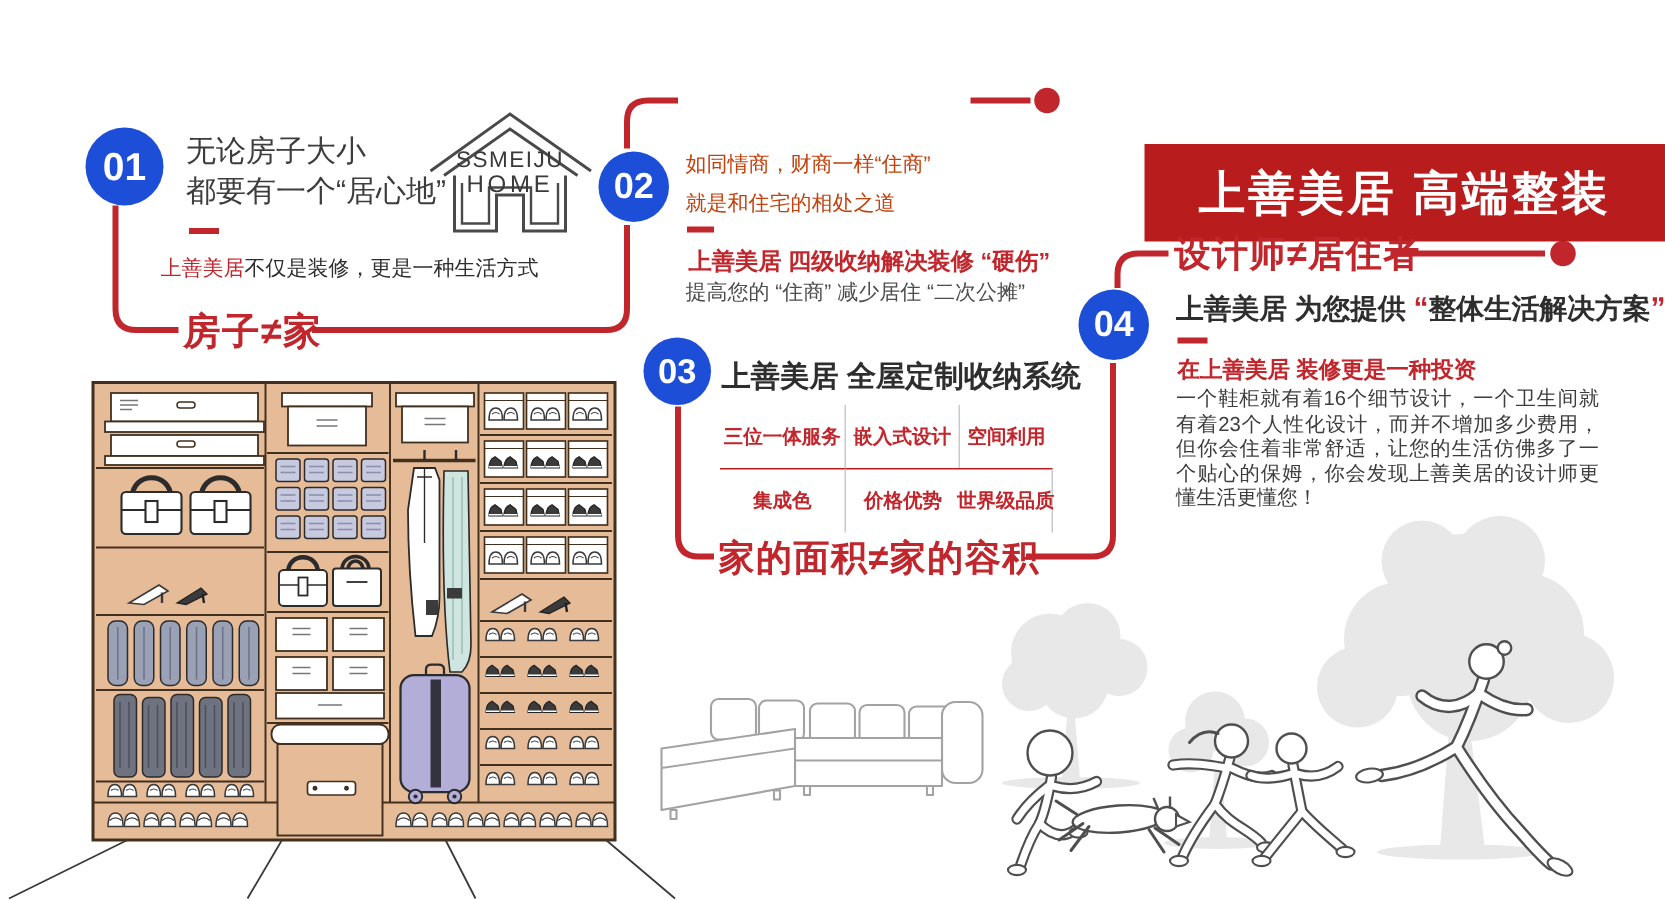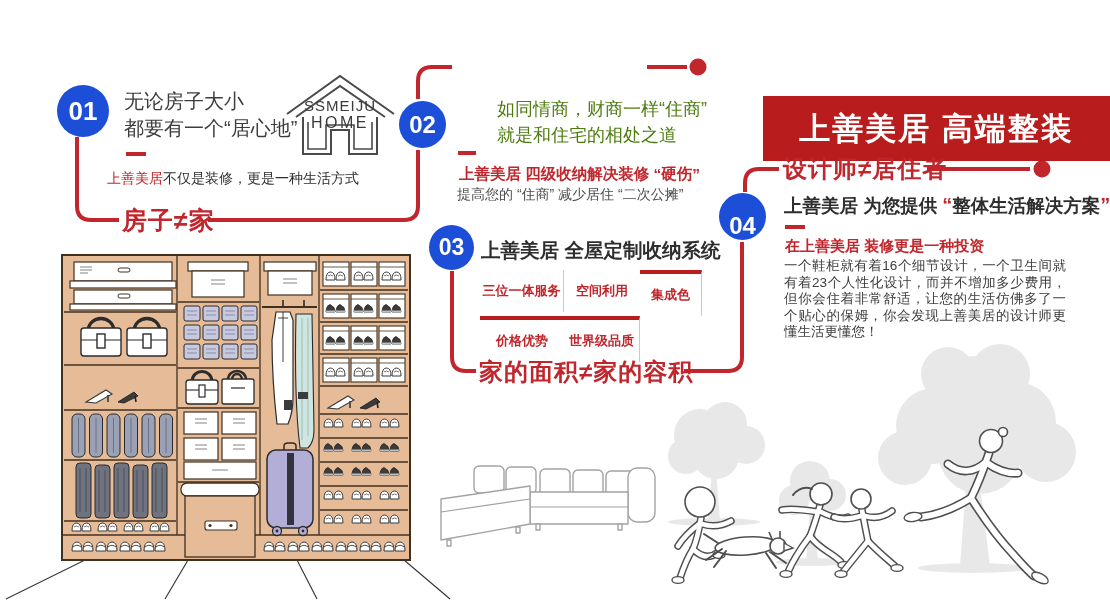--- a/index.html
+++ b/index.html
@@ -7,42 +7,42 @@
           font-family:"Liberation Sans","DejaVu Sans",sans-serif;}
   #art{position:absolute;left:0;top:0;z-index:1;}
   .ov{position:absolute;z-index:2;}
 
   
   .numcircle{background:#1d4ed8;color:#fff;border-radius:50%;display:flex;
              align-items:center;justify-content:center;font-weight:700;}
   #c01{left:57px;top:85px;width:52px;height:52px;font-size:26px;}
   #c02{left:399px;top:101px;width:47px;height:47px;font-size:24px;}
   #c03{left:429px;top:225px;width:45px;height:45px;font-size:23px;}
-  #c04{left:719px;top:193px;width:47px;height:47px;font-size:24px;align-items:flex-end;}
+  #c04{left:719px;top:193px;width:47px;height:47px;font-size:24px;}
 
   .red{color:#c0262c;}
   .dash{background:#c0262c;width:20px;height:4px;}
 
   #intro1{left:124px;top:88px;font-size:20px;line-height:27px;color:#3d3d3d;font-weight:500;}
   #dash1{left:126px;top:152px;}
   #slogan{left:107px;top:170px;font-size:14px;font-weight:400;color:#2e2e2e;white-space:nowrap;}
   #kw1{left:122px;top:204px;font-size:25px;font-weight:700;letter-spacing:1px;}
 
   #t02{left:456px;top:51px;font-size:23px;font-weight:700;letter-spacing:1px;}
-  #b02{left:457px;top:96px;font-size:18px;line-height:26px;color:#4d7c0f;font-weight:500;margin-left:40px;}
+  #b02{left:457px;top:96px;font-size:14px;line-height:26px;color:#c2410c;font-weight:500;}
   #dash2{left:458px;top:151px;width:18px;}
   #h02{left:459px;top:164px;font-size:15.5px;font-weight:700;}
   #s02{left:457px;top:186px;font-size:14px;color:#4d4d4d;}
 
   #t03{left:481px;top:237px;font-size:19.5px;font-weight:700;color:#2e2e2e;}
   #grid03{left:480px;top:270px;display:grid;grid-template-columns:84px 76px 62px;}
   .gcell{height:42px;display:flex;align-items:center;justify-content:center;
          font-size:13px;font-weight:700;color:#c0262c;white-space:nowrap;}
   .gc-r{border-right:1px solid #c9c9c9;}
-  .gc-t{border-top:4px solid #b91c1c;}
+  .gc-t{border-top:1px solid #b91c1c;}
   #kw3{left:479px;top:356px;font-size:24px;font-weight:700;letter-spacing:1px;}
 
   #t04{left:783px;top:153px;font-size:24px;font-weight:700;letter-spacing:1px;}
   #sub04{left:784px;top:193px;font-size:18.5px;font-weight:700;color:#2e2e2e;white-space:nowrap;}
   #sub04 .rq{font-size:20px;}
   #dash4{left:785px;top:225px;}
   #h04{left:785px;top:237px;font-size:15px;font-weight:700;}
   #p04{left:784px;top:258px;width:282px;font-size:13.5px;line-height:16.5px;
        color:#3d3d3d;font-weight:500;text-align:justify;}
 
@@ -493,20 +493,21 @@
   <div>如同情商，财商一样“住商”</div>
   <div>就是和住宅的相处之道</div>
 </div>
 <div id="dash2" class="ov dash"></div>
 <div id="h02" class="ov red">上善美居 四级收纳解决装修 “硬伤”</div>
 <div id="s02" class="ov">提高您的 “住商” 减少居住 “二次公摊”</div>
 
 <div id="t03" class="ov">上善美居 全屋定制收纳系统</div>
 <div id="grid03" class="ov">
   <div class="gcell gc-r">三位一体服务</div>
+  <div class="gcell gc-r">嵌入式设计</div>
   <div class="gcell">空间利用</div>
   <div class="gcell gc-r gc-t">集成色</div>
   <div class="gcell gc-t">价格优势</div>
   <div class="gcell gc-r gc-t">世界级品质</div>
 </div>
 <div id="kw3" class="ov red">家的面积≠家的容积</div>
 
 <div id="t04" class="ov red">设计师≠居住者</div>
 <div id="sub04" class="ov">
   <span>上善美居 为您提供 </span><span class="red rq">“</span><span>整体生活解决方案</span><span class="red rq">”</span>

